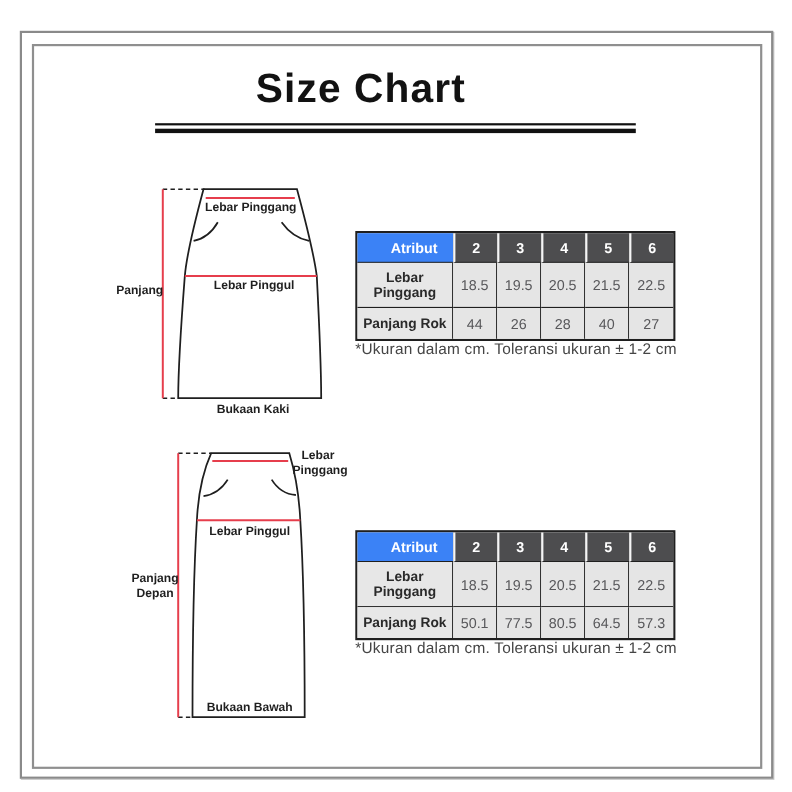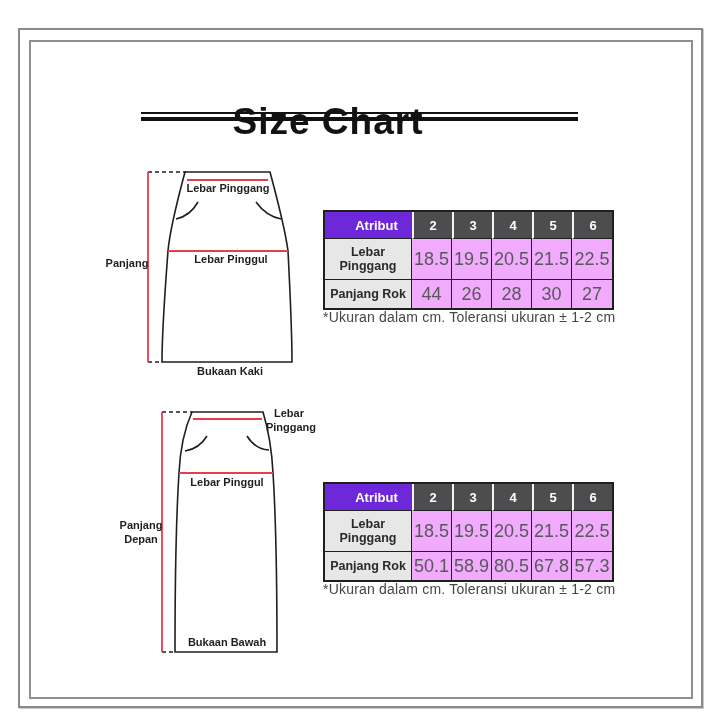--- a/index.html
+++ b/index.html
@@ -15,46 +15,46 @@
     border:2px solid #8a8a8a;box-shadow:1px 1px 0 #c9c9c9;
   }
   .frame-inner{
     left:29px;top:40px;width:660px;height:655px;
     border:2px solid #8f8f8f;
   }
 
   
   .page-title{
     left:0;top:60px;width:656px;text-align:center;
-    font-size:37px;font-weight:bold;color:#121212;letter-spacing:1px;margin-top:41px;
+    font-size:37px;font-weight:bold;color:#121212;letter-spacing:1px;
   }
   .rule-thin{left:141px;top:112px;width:437px;height:2px;background:#111;}
   .rule-thick{left:141px;top:117px;width:437px;height:4px;background:#111;}
 
   
   .size-table{
     border:2px solid #1f1f1f;border-collapse:separate;border-spacing:0;
     table-layout:fixed;background:#fff;
   }
   .size-table th{
     background:#4d4d4f;color:#ffffff;font-weight:bold;font-size:13px;
     border-bottom:1px solid #1f1f1f;padding:0;height:26px;text-align:center;
   }
-  .size-table th.attr{background:#6d28d9;padding-left:16px;}
+  .size-table th.attr{background:#3b82f6;padding-left:16px;}
   .size-table th + th{border-left:2px solid #f5f5f5;}
   .size-table td{
     border-right:1px solid #1f1f1f;border-bottom:1px solid #1f1f1f;
     text-align:center;padding:0;
   }
   .size-table tr td:last-child{border-right:none;}
   .size-table tr:last-child td{border-bottom:none;}
   .size-table td.label{
     background:#e7e7e7;font-weight:bold;font-size:12.5px;color:#2a2a2a;line-height:1.15;
   }
-  .size-table td.val{color:#58585b;font-size:18px;background:#f0abfc;}
+  .size-table td.val{color:#58585b;font-size:13px;background:#e5e5e5;}
   .row-tall td{height:40px;}
   .row-short td{height:28px;margin-left:44px;}
 
   .footnote{
     font-size:14px;color:#454545;letter-spacing:.2px;white-space:nowrap;
   }
 
   
   .dg-label{font-family:"Liberation Sans",sans-serif;font-size:11px;font-weight:bold;fill:#1f1f1f;}
 </style>
@@ -124,21 +124,21 @@
     <td class="val">19.5</td>
     <td class="val">20.5</td>
     <td class="val">21.5</td>
     <td class="val">22.5</td>
   </tr>
   <tr class="row-short">
     <td class="label">Panjang Rok</td>
     <td class="val">44</td>
     <td class="val">26</td>
     <td class="val">28</td>
-    <td class="val">30</td>
+    <td class="val">40</td>
     <td class="val">27</td>
   </tr>
 </tbody>
   </table>
 <div class="abs footnote" style="left:323px;top:309px;">*Ukuran dalam cm. Toleransi ukuran ± 1-2 cm</div>
 
 <table class="abs size-table" style="left:323px;top:482px;">
   <colgroup>
       <col style="width:87px">
       <col style="width:40px">
@@ -160,20 +160,20 @@
     <td class="label">Lebar Pinggang</td>
     <td class="val">18.5</td>
     <td class="val">19.5</td>
     <td class="val">20.5</td>
     <td class="val">21.5</td>
     <td class="val">22.5</td>
   </tr>
   <tr class="row-short">
     <td class="label">Panjang Rok</td>
     <td class="val">50.1</td>
-    <td class="val">58.9</td>
+    <td class="val">77.5</td>
     <td class="val">80.5</td>
-    <td class="val">67.8</td>
+    <td class="val">64.5</td>
     <td class="val">57.3</td>
   </tr>
 </tbody>
   </table>
 <div class="abs footnote" style="left:323px;top:581px;">*Ukuran dalam cm. Toleransi ukuran ± 1-2 cm</div>
 
 </body></html>

